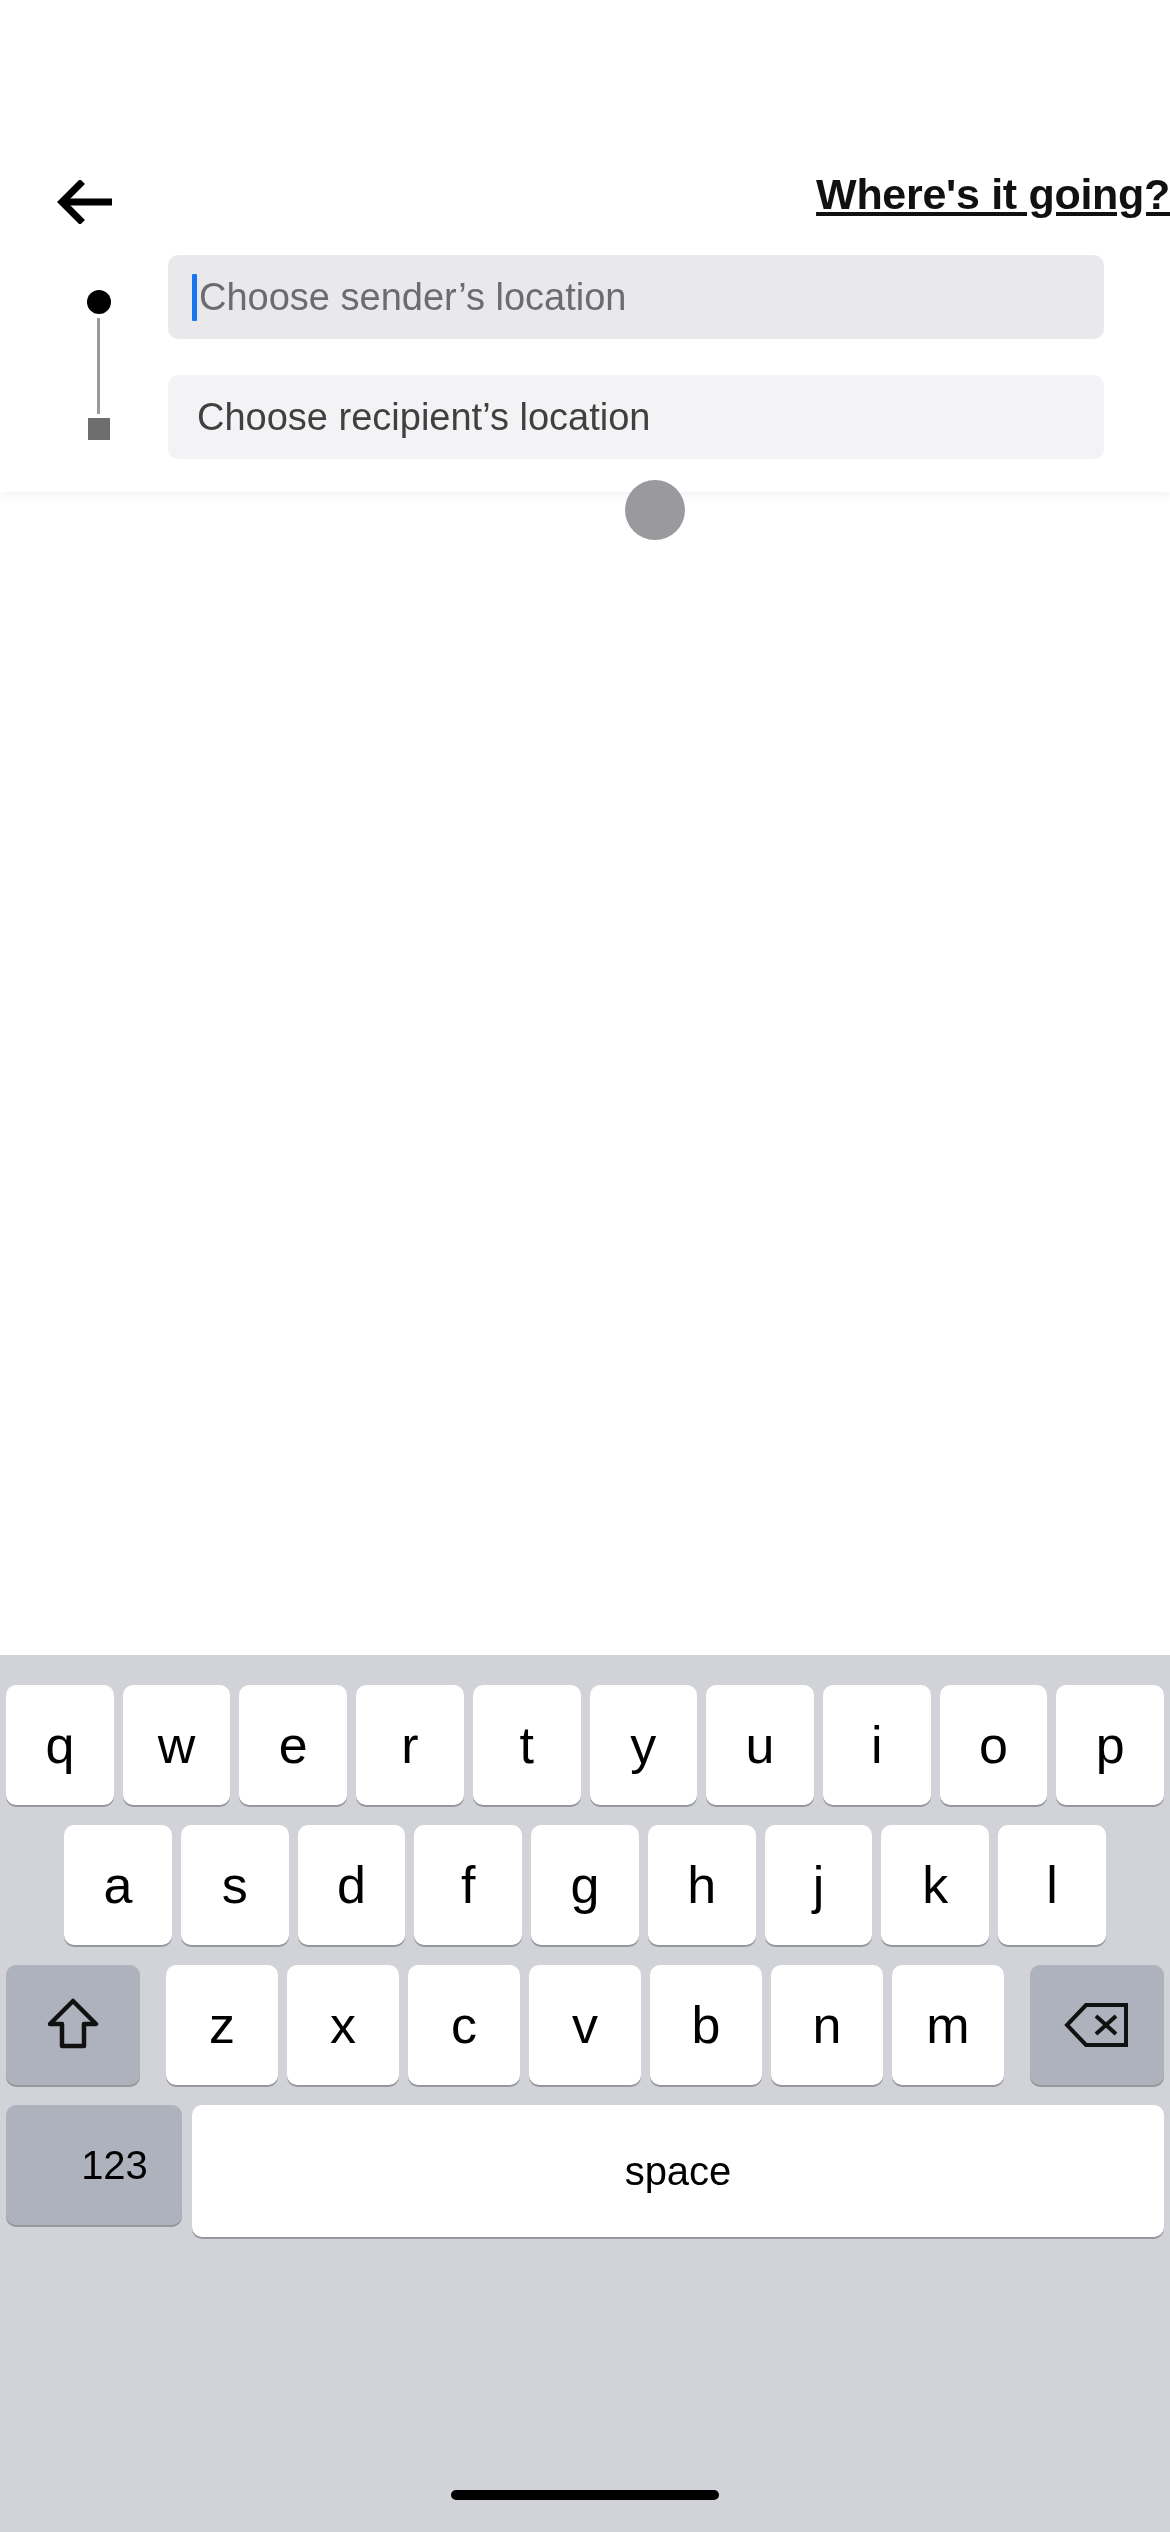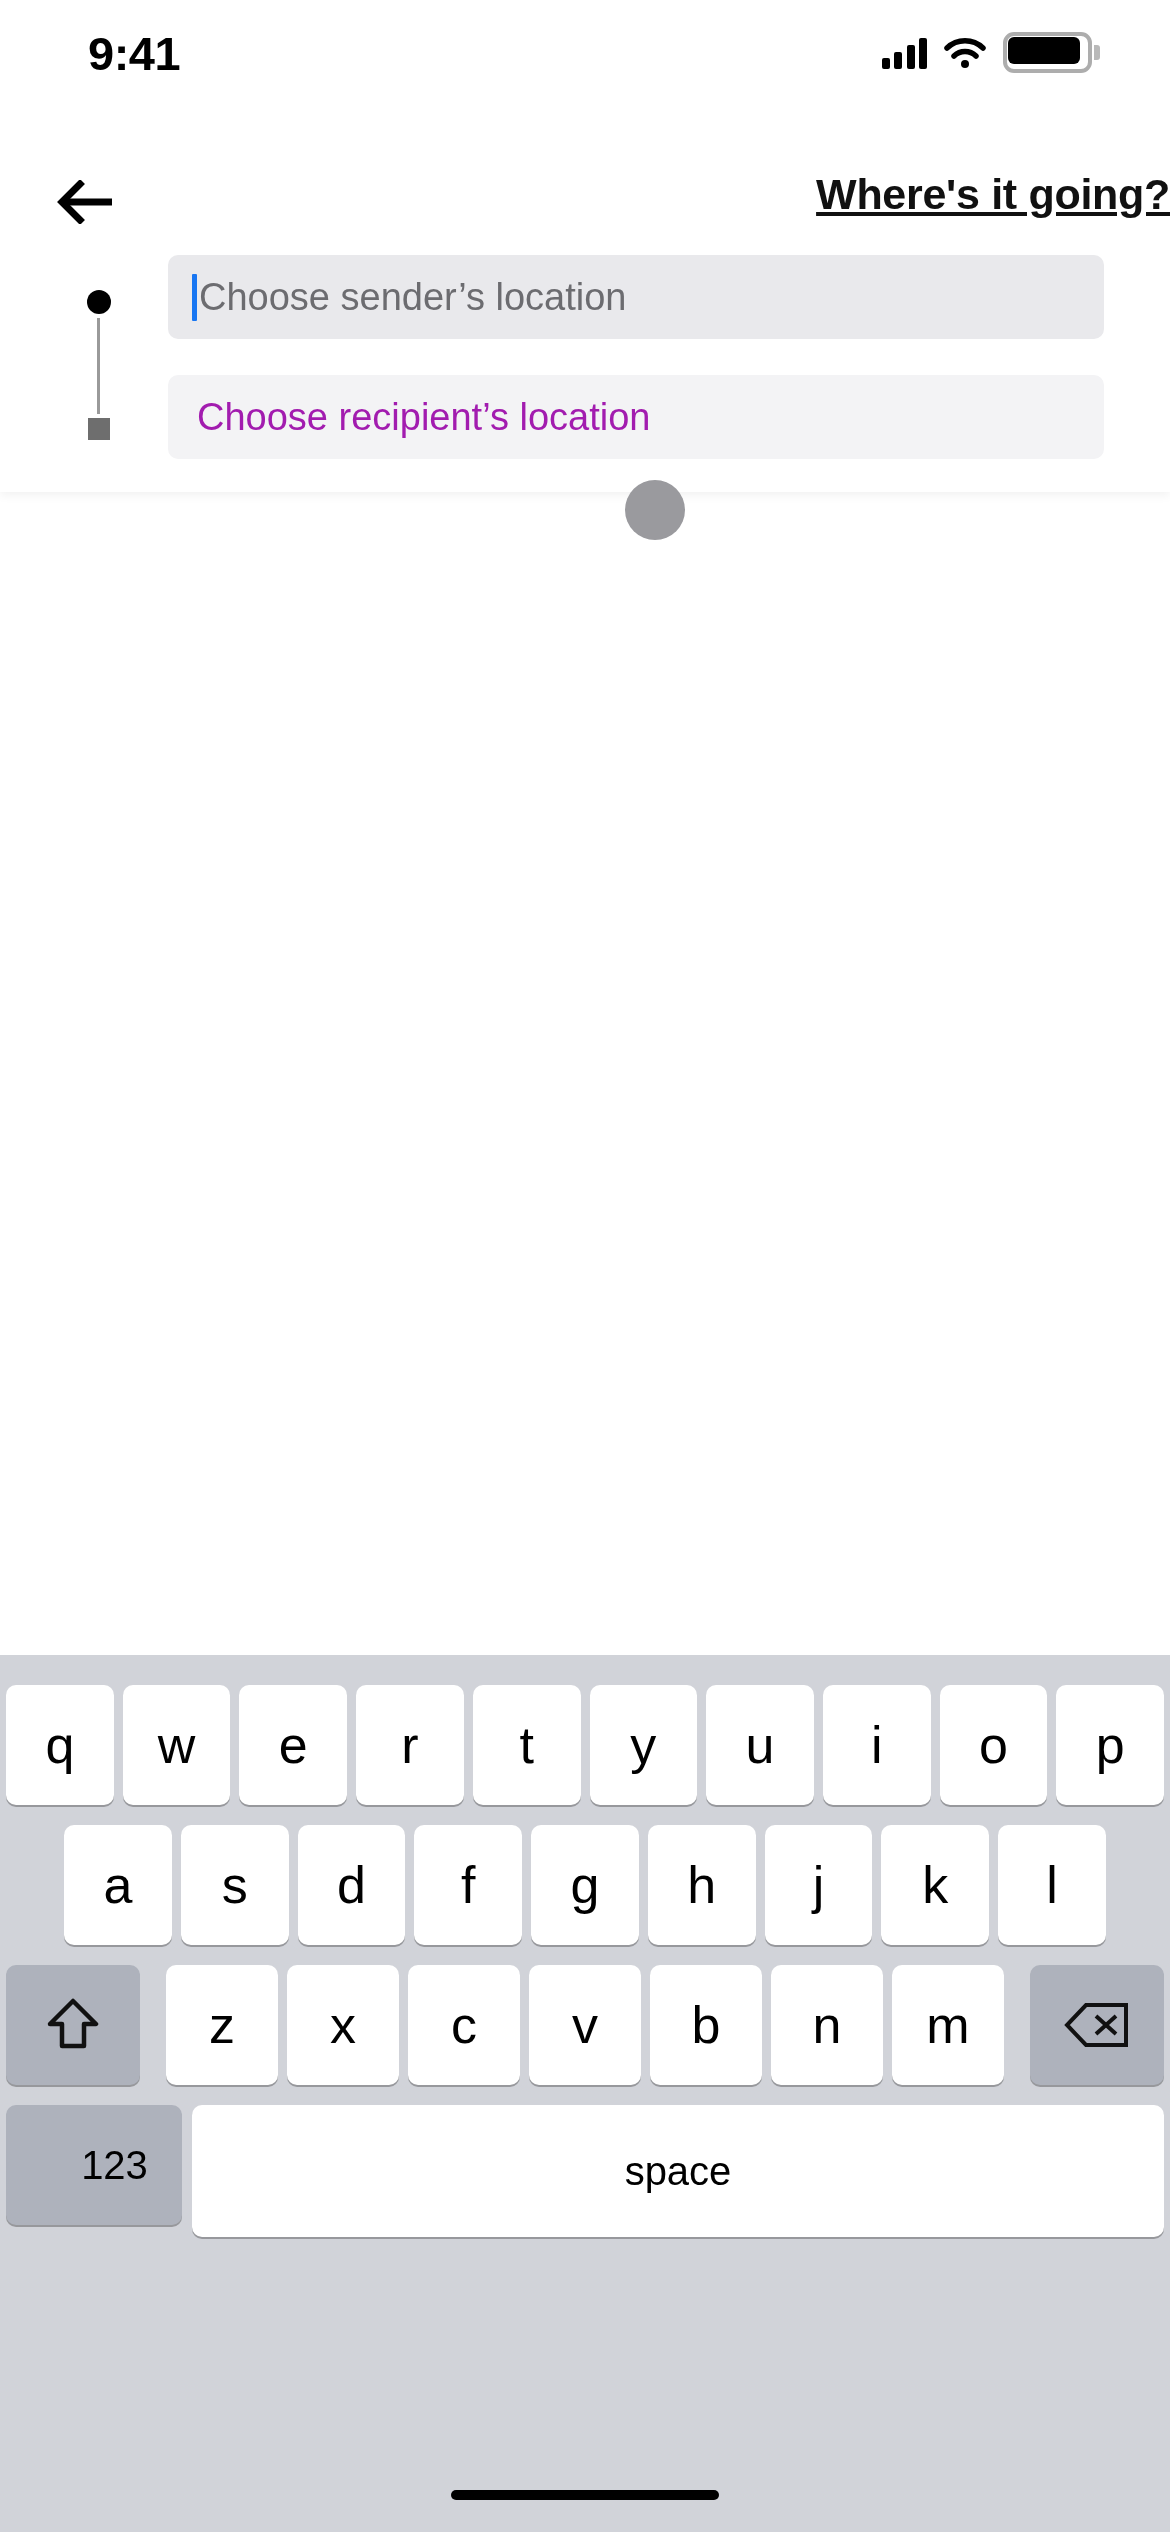--- a/index.html
+++ b/index.html
@@ -83,21 +83,21 @@
   }
   .field-sender    { top:255px; background:#e9e9ec; }
   .field-recipient { top:375px; background:#f3f3f5; }
   .caret {
     width:5px; height:47px; background:#1876f2; border-radius:1px;
     margin-left:24px; flex:0 0 auto;
   }
   .field-text {
     font-size:38px; color:#6c6c70; margin-left:2px; white-space:nowrap;
   }
-  .field-recipient .field-text { margin-left:29px; color:#a21caf; }
+  .field-recipient .field-text { margin-left:29px; color:#404040; }
 
   
   .grabber {
     position:absolute; left:625px; top:480px; width:60px; height:60px;
     border-radius:50%; background:#9a9a9e; z-index:25;
   }
 
   
   .content-body {
     position:absolute; top:492px; left:0; width:1170px; height:1163px;
@@ -175,43 +175,20 @@
       <div class="field-text">Choose sender’s location</div>
     </div>
 
     <div class="field field-recipient">
       <div class="field-text">Choose recipient’s location</div>
     </div>
   </div>
 
   <div class="grabber"></div>
 
-  <div class="status-bar">
-    <div class="status-time">9:41</div>
-    <div class="status-icons">
-      <div class="sig">
-        <i></i>
-          <i></i>
-          <i></i>
-          <i></i>
-      </div>
-      <div class="wifi">
-        <svg width="42" height="32" viewBox="0 0 42 32" aria-hidden="true">
-          <path d="M3 11 A26 26 0 0 1 39 11" fill="none" stroke="#000" stroke-width="5.5" stroke-linecap="round"></path>
-          <path d="M10 19 A16 16 0 0 1 32 19" fill="none" stroke="#000" stroke-width="5.5" stroke-linecap="round"></path>
-          <circle cx="21" cy="27" r="4" fill="#000"></circle>
-        </svg>
-      </div>
-      <div class="battery">
-        <div class="shell"></div>
-        <div class="fill"></div>
-        <div class="tip"></div>
-      </div>
-    </div>
-  </div>
 
   <div class="keyboard">
 
     <div class="kbd-row row1">
       <div class="key">q</div>
       <div class="key">w</div>
       <div class="key">e</div>
       <div class="key">r</div>
       <div class="key">t</div>
       <div class="key">y</div>

